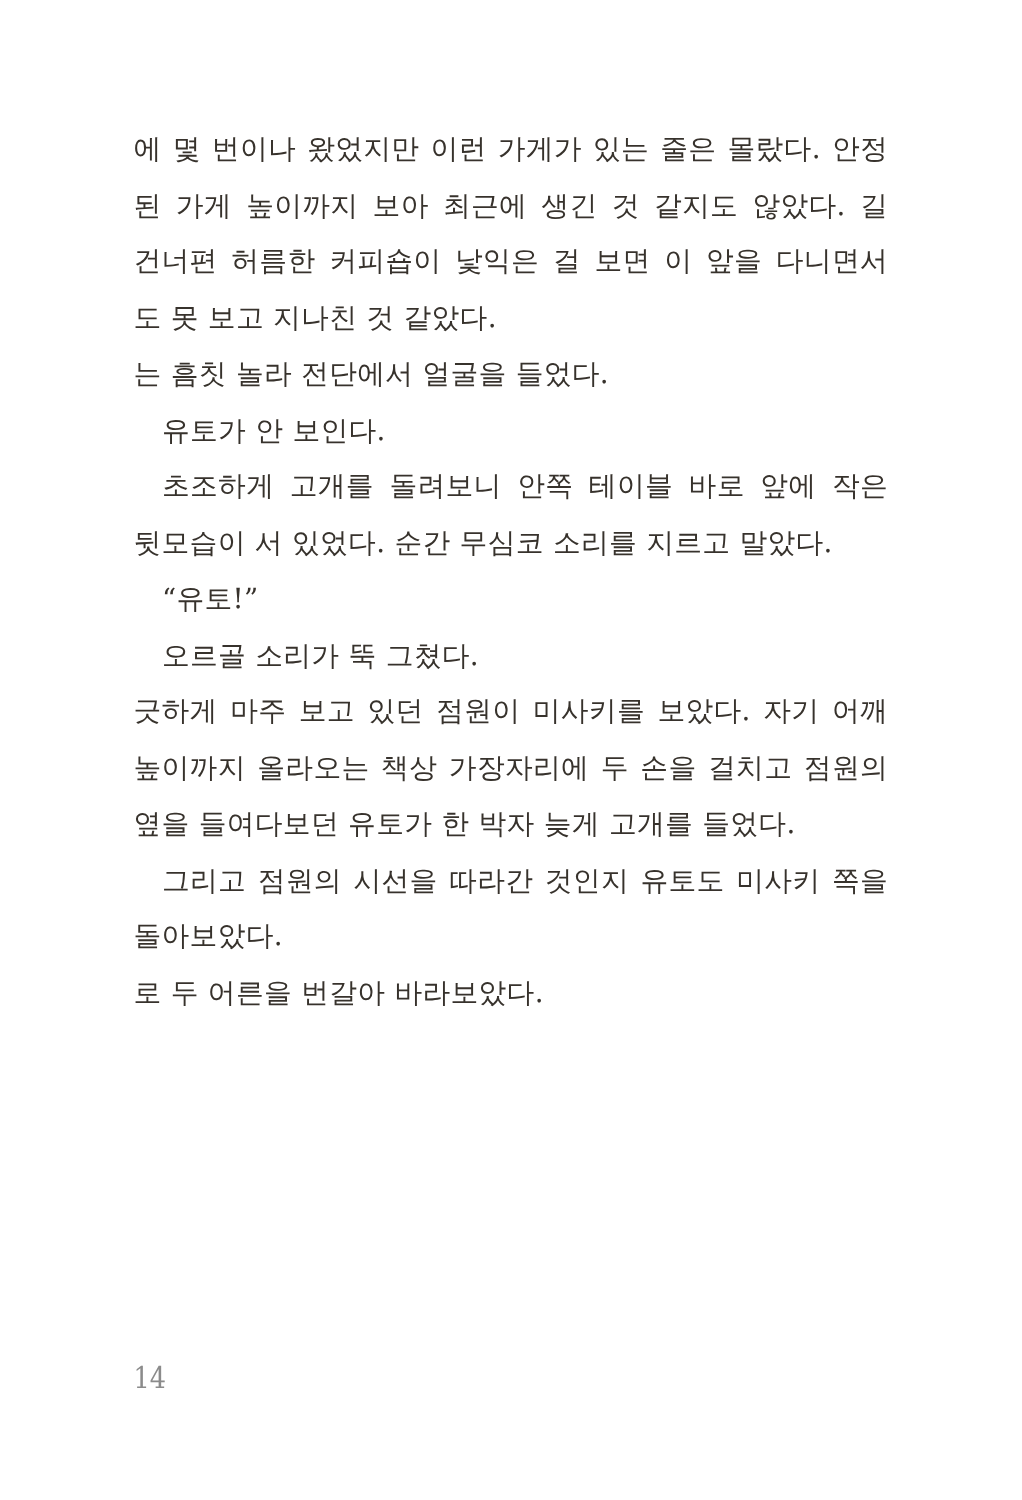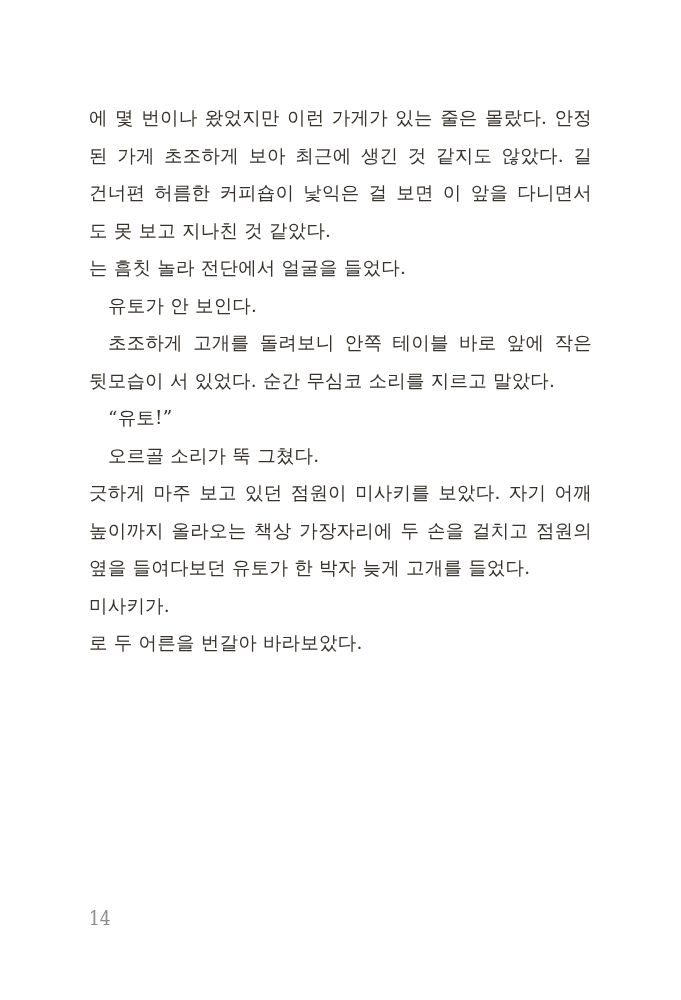--- a/index.html
+++ b/index.html
@@ -12,21 +12,21 @@
     width: 681px;
     height: 1000px;
     margin: 0 auto;
     background: var(--page-bg, #ffffff);
     overflow: hidden;
     font-family: "DejaVu Serif", "Liberation Serif", serif;
   }
   .text-block {
     position: absolute;
     left: 89px;
-    top: 99px;
+    top: 81px;
     width: 503px;
     font-size: 18.5px;
     line-height: 37.5px;
     color: var(--text-color, #37322c);
     letter-spacing: 0.2px;
   }
   .text-line {
     text-align: justify;
     text-align-last: justify;
     word-break: keep-all;
@@ -52,29 +52,30 @@
     transform: scaleX(0.85);
     transform-origin: left center;
   }
 </style>
 </head>
 <body>
 
 <div class="page" style="--page-bg: #ffffff; --text-color: #37322c; --pagenum-color: #8b8b8b;">
   <main class="text-block">
       <div class="text-line">에 몇 번이나 왔었지만 이런 가게가 있는 줄은 몰랐다. 안정</div>
-      <div class="text-line">된 가게 초조하게 보아 최근에 생긴 것 같지도 않았다. 길</div>
+      <div class="text-line">된 가게 높이까지 보아 최근에 생긴 것 같지도 않았다. 길</div>
       <div class="text-line">건너편 허름한 커피숍이 낯익은 걸 보면 이 앞을 다니면서</div>
       <div class="text-line last">도 못 보고 지나친 것 같았다.</div>
       <div class="text-line last">는 흠칫 놀라 전단에서 얼굴을 들었다.</div>
       <div class="text-line last indent">유토가 안 보인다.</div>
       <div class="text-line indent">초조하게 고개를 돌려보니 안쪽 테이블 바로 앞에 작은</div>
       <div class="text-line last">뒷모습이 서 있었다. 순간 무심코 소리를 지르고 말았다.</div>
       <div class="text-line last indent">“유토!”</div>
       <div class="text-line last indent">오르골 소리가 뚝 그쳤다.</div>
       <div class="text-line">긋하게 마주 보고 있던 점원이 미사키를 보았다. 자기 어깨</div>
       <div class="text-line">높이까지 올라오는 책상 가장자리에 두 손을 걸치고 점원의</div>
       <div class="text-line last">옆을 들여다보던 유토가 한 박자 늦게 고개를 들었다.</div>
-      <div class="text-line last">미사키가.</div>
+      <div class="text-line indent">그리고 점원의 시선을 따라간 것인지 유토도 미사키 쪽을</div>
+      <div class="text-line last">돌아보았다.</div>
       <div class="text-line last">로 두 어른을 번갈아 바라보았다.</div>
     </main>
   <div class="page-number">14</div>
 </div>
 
 </body></html>

